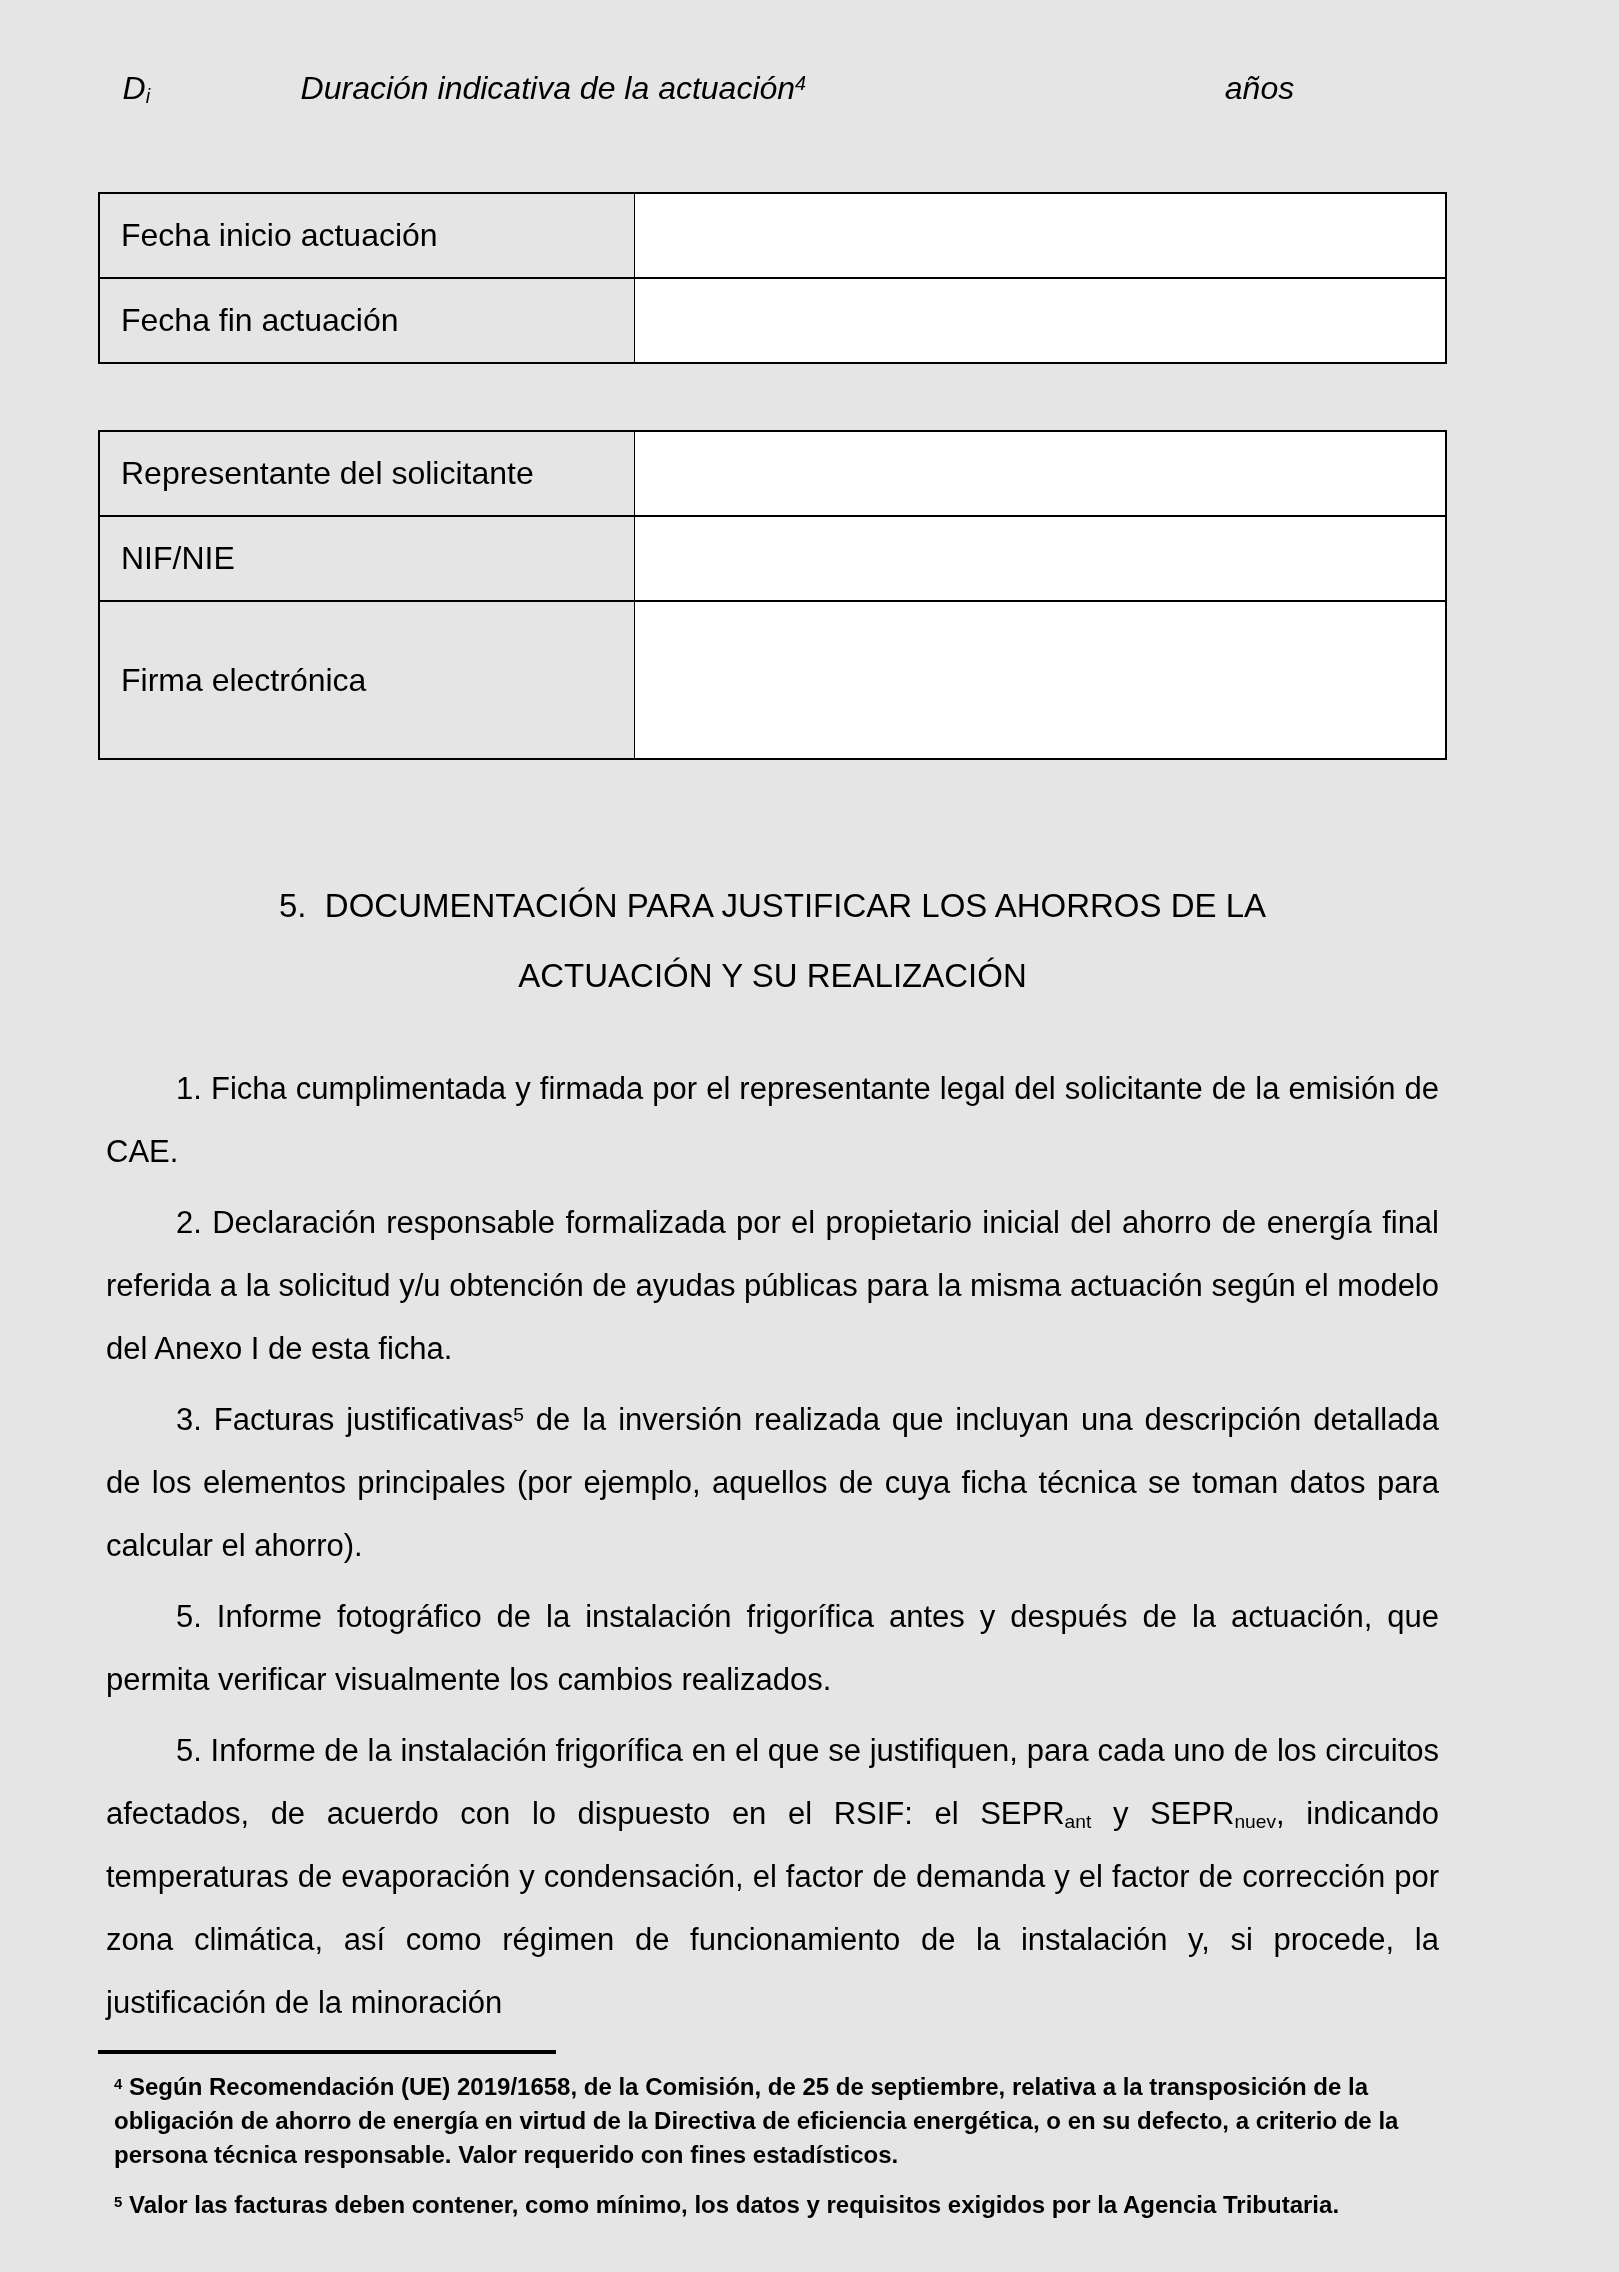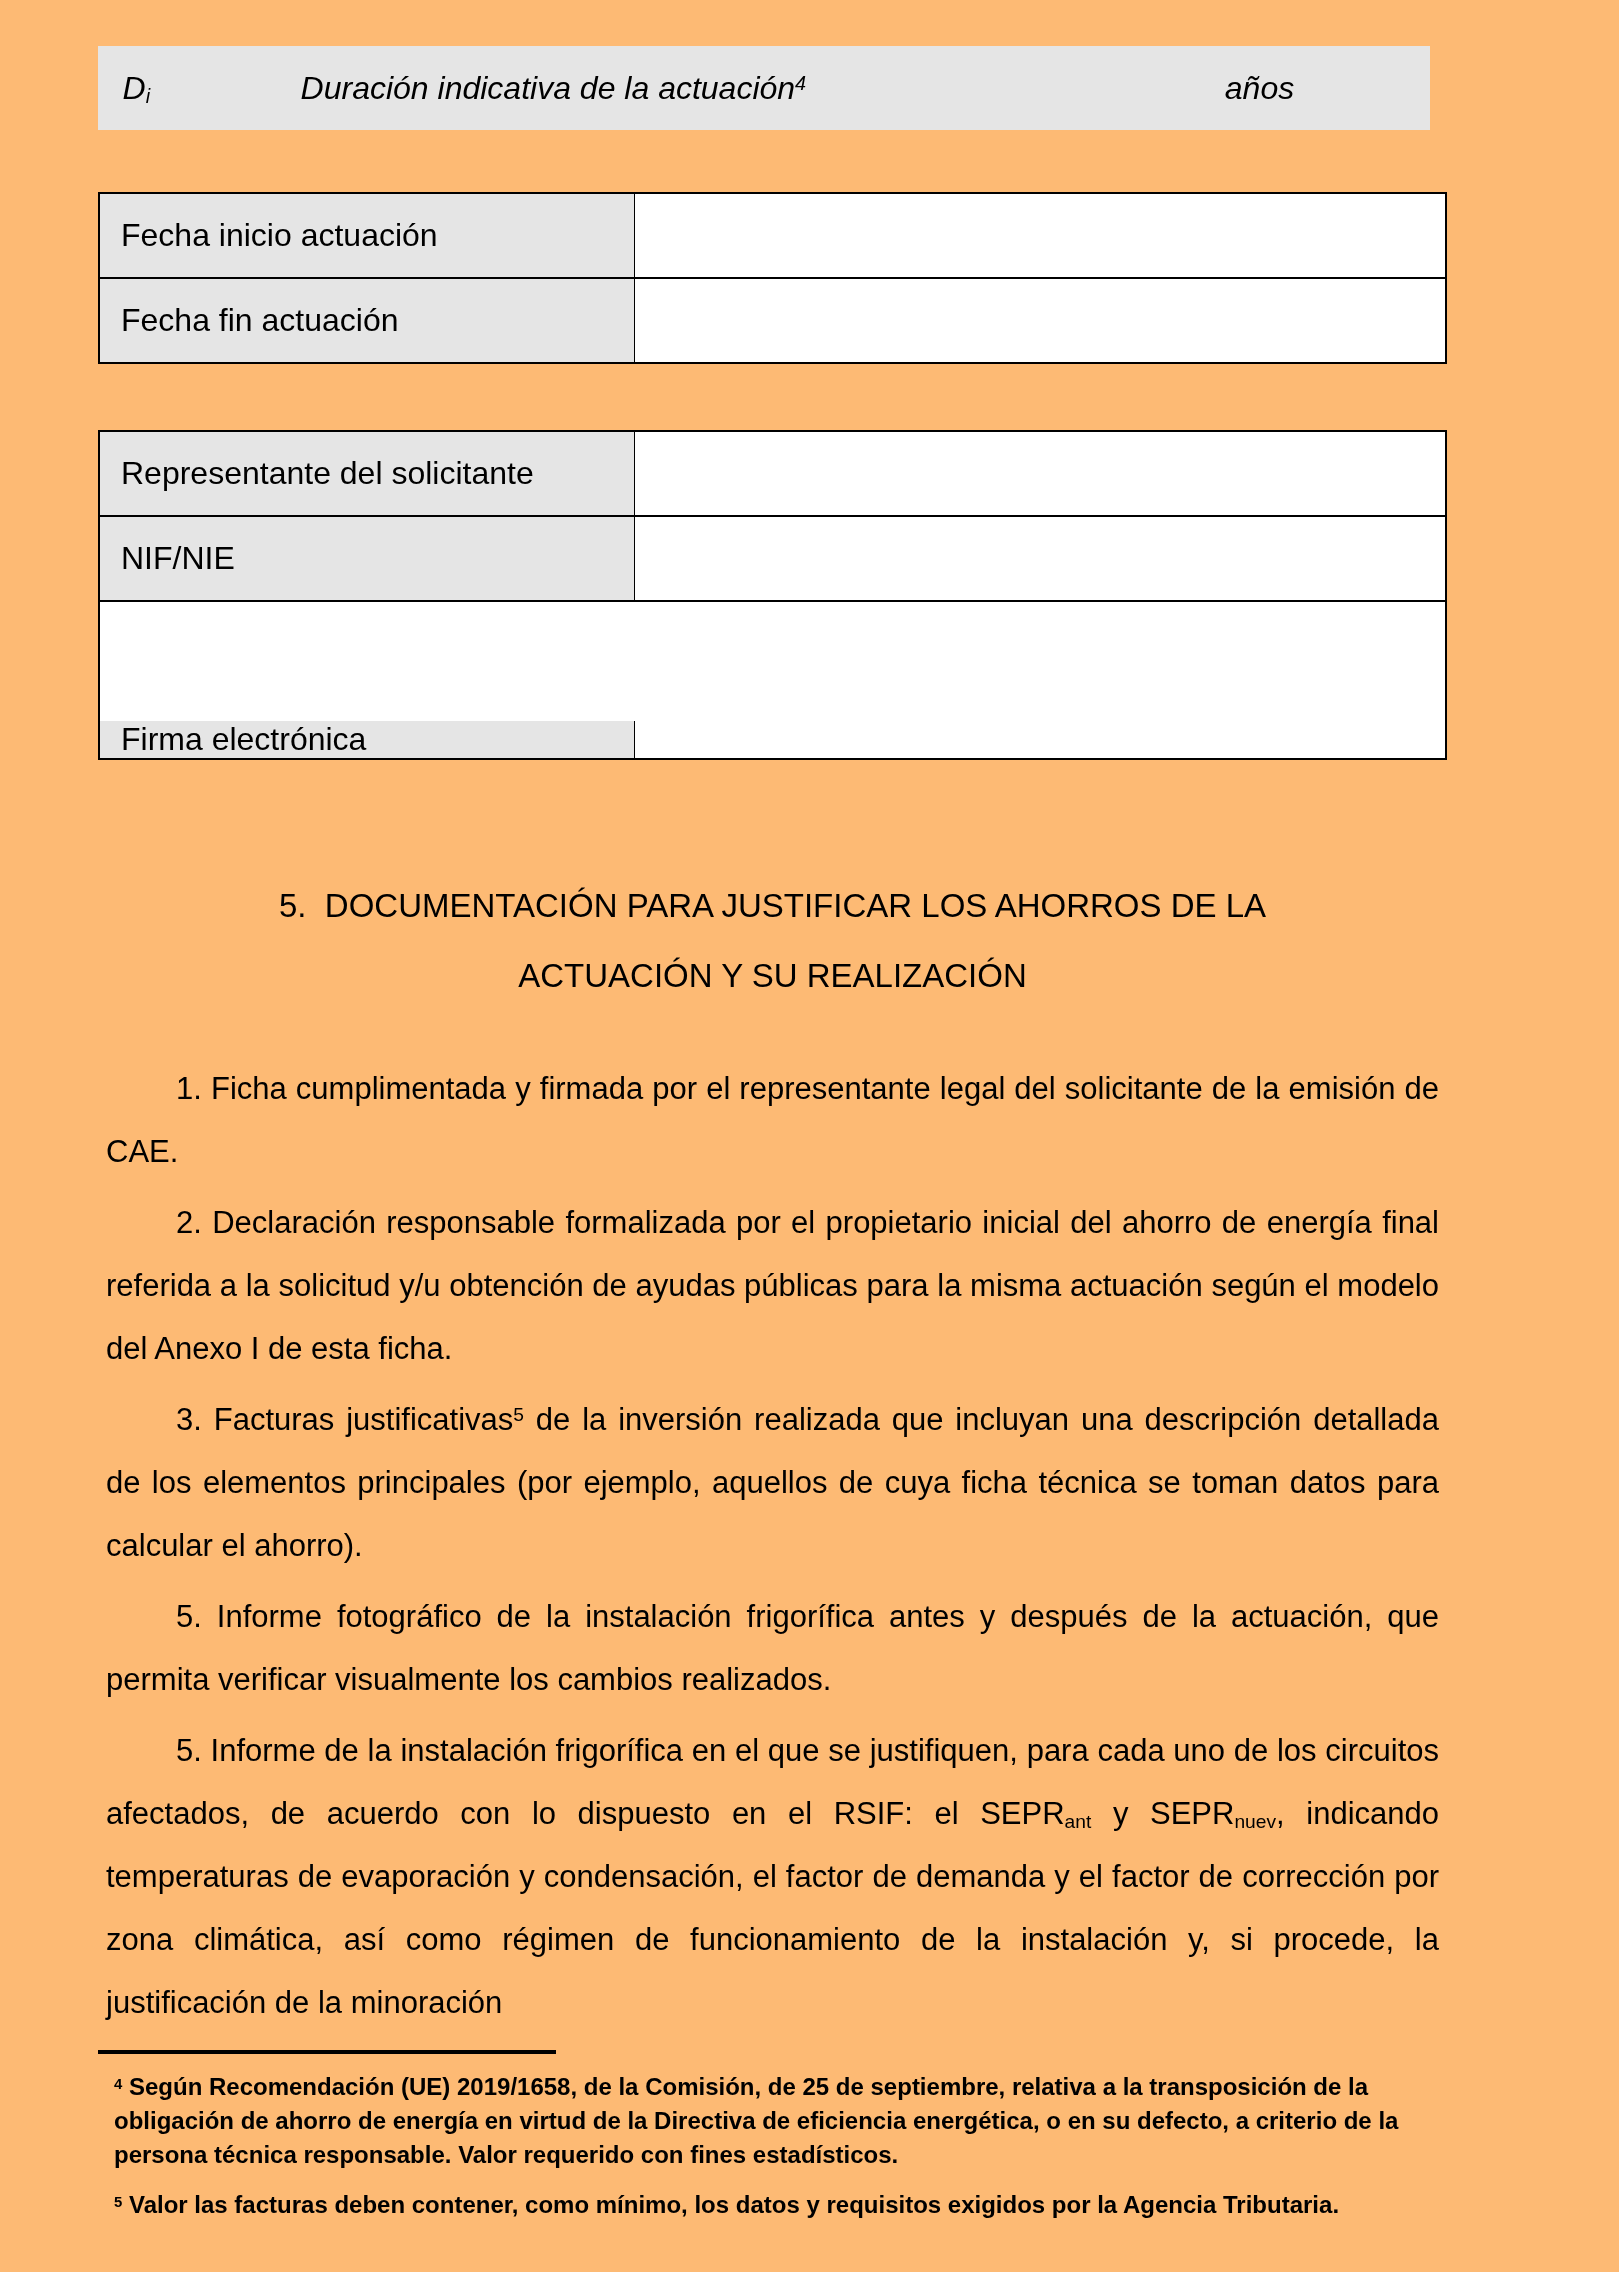--- a/index.html
+++ b/index.html
@@ -1,41 +1,41 @@
 <!DOCTYPE html>
 <html style="font-size:13px"><head>
 <meta charset="utf-8">
 <style>
   html,body{margin:0;padding:0;background:#ffffff;}
   body{
     width:1619px;height:2273px;position:relative;
     font-family:"Liberation Sans","DejaVu Sans",sans-serif;
     color:#000000;
   }
-  .page{position:absolute;inset:0;background:#fdba74;}
+  .page{position:absolute;inset:0;background:#e5e5e5;}
 
   
   .banner{
     position:absolute;left:98px;top:46px;width:1332px;height:84px;
     background:#e5e5e5;display:flex;align-items:center;
     font-style:italic;font-size:32px;
   }
   .banner .c1{width:183px;padding-left:24.6px;box-sizing:border-box;}
   .banner .c2{flex:1;padding-left:19.6px;box-sizing:border-box;}
   .banner .c3{width:341px;text-align:center;}
 
   
   .tbl{
     position:absolute;left:98px;width:1349px;
     border:2.5px solid #000;box-sizing:border-box;background:#fff;
   }
   .trow{display:flex;}
   .trow + .trow{border-top:2.5px solid #000;}
   .h-sm{height:83px;justify-content:flex-end;}
-  .h-lg{height:156px;align-items:flex-end;}
+  .h-lg{height:156px;}
   .cell-label{
     width:535px;box-sizing:border-box;background:#e5e5e5;
     border-right:1.6px solid #000;
     display:flex;align-items:center;padding-left:21px;
     font-size:32px;
   }
   .cell-value{flex:1;background:#ffffff;}
 
   
   .heading{

